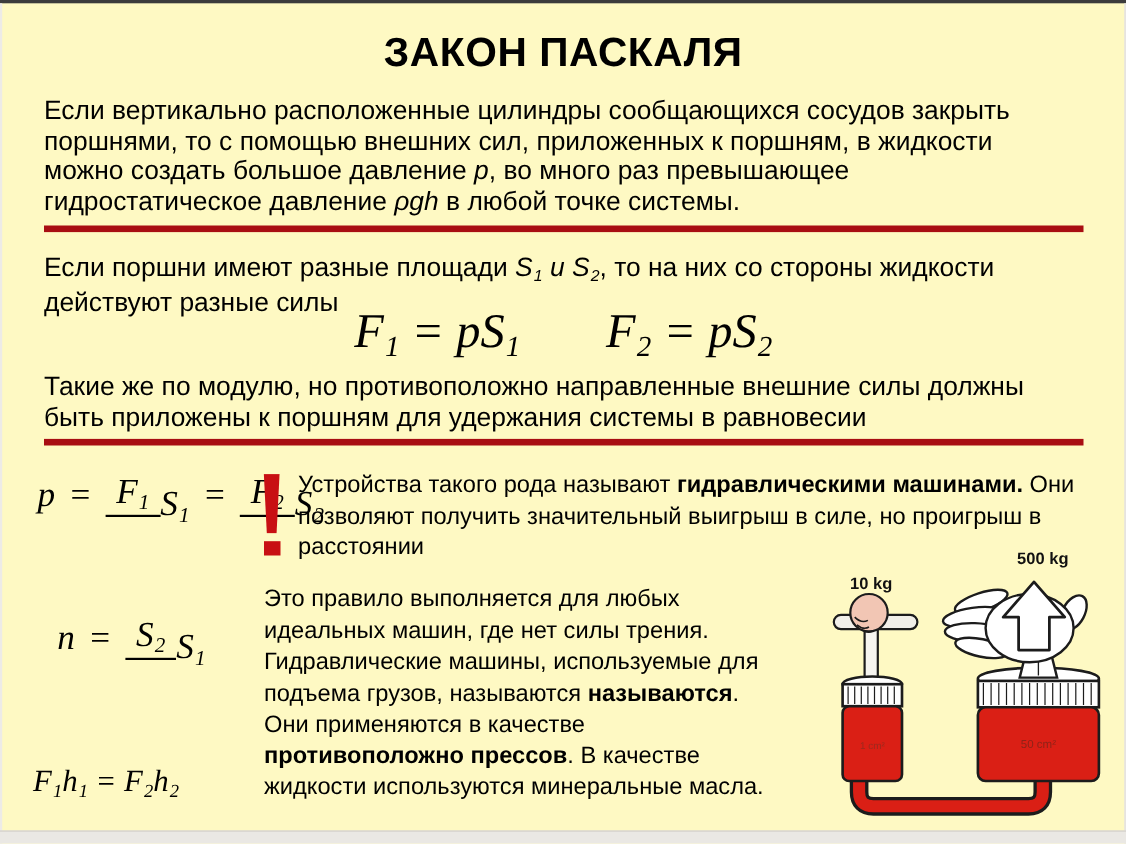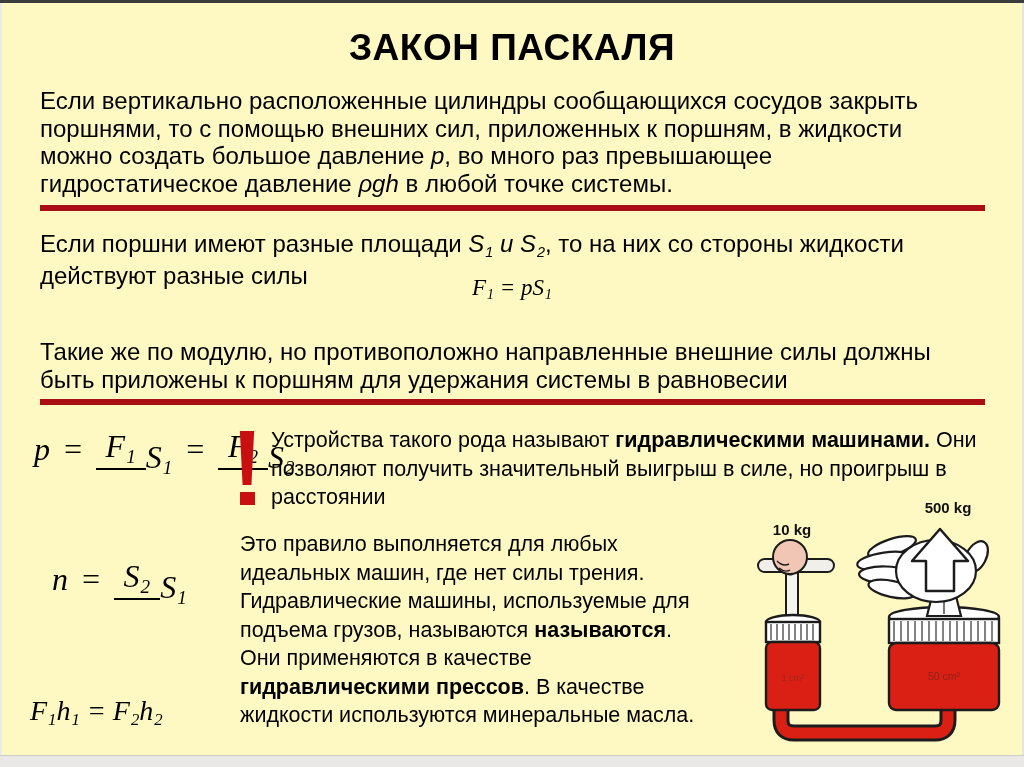--- a/index.html
+++ b/index.html
@@ -11,21 +11,21 @@
   .title{position:absolute;top:24px;left:0;width:100%;text-align:center;font-size:37px;font-weight:bold;letter-spacing:.5px;}
   .para{position:absolute;font-size:24px;line-height:27.5px;}
   .p1{left:40px;top:84px;width:925px;}
   .p2{left:40px;top:227px;width:945px;}
   .p3{left:40px;top:335px;width:925px;}
   .divider{position:absolute;left:40px;width:945px;height:6px;background:#a80e12;}
   .d1{top:202px;} .d2{top:396px;}
   .it{font-style:italic;} .bd{font-weight:bold;}
   .fx{font-family:"Liberation Serif",serif;font-style:italic;}
   .sub{font-size:.6em;display:inline-block;transform:translateY(.32em);margin-left:1px;}
-  .formula-row{position:absolute;top:272px;left:0;width:100%;display:flex;justify-content:center;gap:78px;font-size:23px;}
+  .formula-row{position:absolute;top:272px;left:0;width:100%;display:flex;justify-content:center;gap:78px;font-size:44px;}
   .frac{display:inline-flex;flex-direction:row;align-items:center;line-height:1.12;}
   .frac .num{border-bottom:2.5px solid #000;padding:0 10px 3px;}
   .frac .den{padding-top:17px;}
   .eqrow{display:flex;align-items:center;}
   .pressure{position:absolute;left:34px;top:420px;gap:12px;font-size:32px;}
   .gain{position:absolute;left:52px;top:550px;gap:12px;font-size:32px;}
   .work{position:absolute;left:30px;top:692px;font-size:28px;}
   .exclaim{position:absolute;left:234px;top:428px;width:26px;}
   .exclaim .bar{width:17px;height:54px;background:#c81013;clip-path:polygon(8% 0,92% 0,76% 100%,24% 100%);margin:0 auto;}
   .exclaim .dot{width:15px;height:13px;background:#c81013;margin:7px auto 0;}
@@ -43,20 +43,21 @@
   <div class="title">ЗАКОН ПАСКАЛЯ</div>
 
   <div class="para p1"><span>Если вертикально расположенные цилиндры сообщающихся сосудов закрыть поршнями, то с помощью внешних сил, приложенных к поршням, в жидкости можно создать большое давление </span><span class="it">p</span><span>, во много раз превышающее гидростатическое давление </span><span class="it">ρgh</span><span> в любой точке системы.</span></div>
 
   <div class="divider d1"></div>
 
   <div class="para p2"><span>Если поршни имеют разные площади </span><span class="it"><span>S</span><span class="sub">1</span></span><span class="it"> и </span><span class="it"><span>S</span><span class="sub">2</span></span><span>, то на них со стороны жидкости действуют разные силы</span></div>
 
   <div class="formula-row fx">
     <span><span>F</span><span class="sub">1</span>&nbsp;<span>=</span>&nbsp;<span>pS</span><span class="sub">1</span></span>
+    <span><span>F</span><span class="sub">2</span>&nbsp;<span>=</span>&nbsp;<span>pS</span><span class="sub">2</span></span>
   </div>
 
   <div class="para p3">Такие же по модулю, но противоположно направленные внешние силы должны быть приложены к поршням для удержания системы в равновесии</div>
 
   <div class="divider d2"></div>
 
   <div class="eqrow pressure fx">
     <span>p</span>
     <span>=</span>
     <span class="frac">
@@ -81,21 +82,21 @@
 
   <div class="work fx"><span>F</span><span class="sub">1</span><span>h</span><span class="sub">1</span>&nbsp;<span>=</span>&nbsp;<span>F</span><span class="sub">2</span><span>h</span><span class="sub">2</span></div>
 
   <div class="exclaim">
     <div class="bar"></div>
     <div class="dot"></div>
   </div>
 
   <div class="note"><span>Устройства такого рода называют </span><span class="bd">гидравлическими машинами.</span><span> Они позволяют получить значительный выигрыш в силе, но проигрыш в расстоянии</span></div>
 
-  <div class="rule"><span>Это правило выполняется для любых идеальных машин, где нет силы трения. Гидравлические машины, используемые для подъема грузов, называются </span><span class="bd">называются</span><span>. Они применяются в качестве </span><span class="bd">гидравлическими прессов</span><span>. В качестве жидкости используются минеральные масла.</span></div>
+  <div class="rule"><span>Это правило выполняется для любых идеальных машин, где нет силы трения. Гидравлические машины, используемые для подъема грузов, называются </span><span class="bd">называются</span><span>. Они применяются в качестве </span><span class="bd">противоположно прессов</span><span>. В качестве жидкости используются минеральные масла.</span></div>
 
   <svg class="illustration" viewBox="0 0 282 272" xmlns="http://www.w3.org/2000/svg">
 
     <g>
       <path d="M41 210 L41 225 Q41 238 54 238 L195 238 Q208 238 208 225 L208 210" fill="none" stroke="#1c1c1c" stroke-width="17"></path>
       <path d="M41 210 L41 225 Q41 238 54 238 L195 238 Q208 238 208 225 L208 210" fill="none" stroke="#da1f15" stroke-width="11"></path>
     </g>
 
     <g>
       <rect x="46" y="74" width="12" height="58" fill="#f6f5f0" stroke="#1c1c1c" stroke-width="2"></rect>

